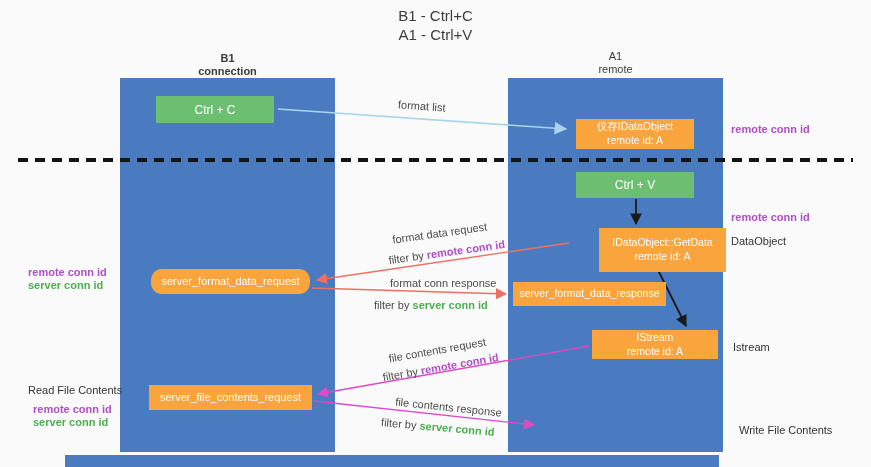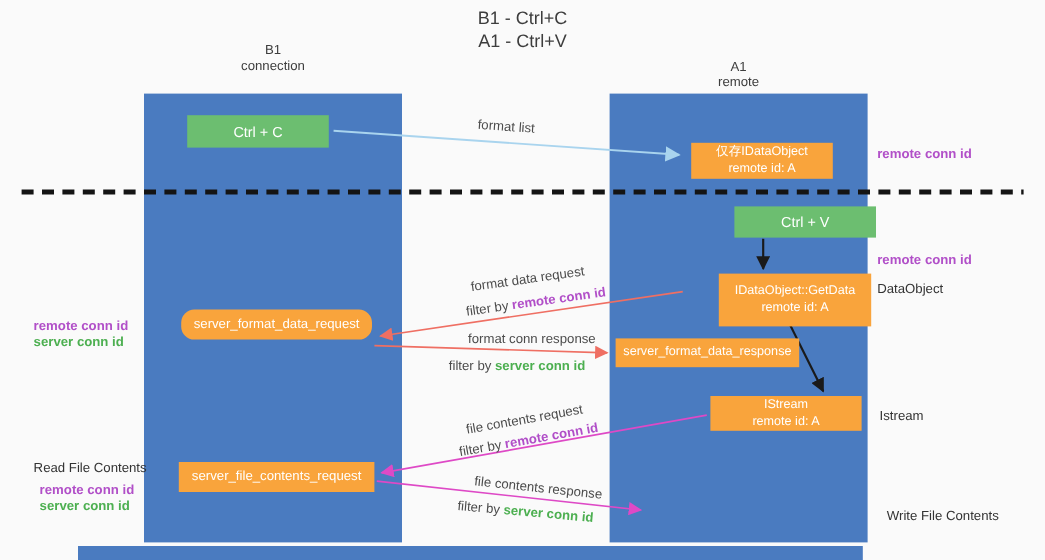--- a/index.html
+++ b/index.html
@@ -55,21 +55,21 @@
 </head>
 <body>
 
 <div class="canvas">
 
   <div class="title">
     <div>B1 - Ctrl+C</div>
     <div>A1 - Ctrl+V</div>
   </div>
 
-  <div class="lane-label" style="left:120px;top:36px;">
+  <div class="lane-label" style="left:120px;top:52px;font-weight:bold;">
     <div>B1</div>
     <div>connection</div>
   </div>
   <div class="lane-label" style="left:508px;top:50px;">
     <div>A1</div>
     <div>remote</div>
   </div>
 
   <div class="lane" style="left:120px;"></div>
   <div class="lane" style="left:508px;"></div>
@@ -110,30 +110,30 @@
 
   <div class="box green" style="left:156px;top:96px;width:118px;height:27px;">
     <span>Ctrl + C</span>
   </div>
 
   <div class="box orange" style="left:576px;top:119px;width:118px;height:30px;">
     <span>仅存IDataObject</span>
     <span>remote id: A</span>
   </div>
 
-  <div class="box green" style="left:576px;top:172px;width:118px;height:26px;margin-left:36px;">
+  <div class="box green" style="left:576px;top:172px;width:118px;height:26px;">
     <span>Ctrl + V</span>
   </div>
 
   <div class="box orange" style="left:599px;top:228px;width:127px;height:44px;">
     <span>IDataObject::GetData</span>
     <span>remote id: A</span>
   </div>
 
-  <div class="box orange" style="left:151px;top:258px;width:159px;height:25px;font-size:11px;border-radius:11px;">
+  <div class="box orange" style="left:151px;top:269px;width:159px;height:25px;font-size:11px;border-radius:11px;">
     <span>server_format_data_request</span>
   </div>
 
   <div class="box orange" style="left:513px;top:282px;width:153px;height:24px;">
     <span>server_format_data_response</span>
   </div>
 
   <div class="box orange" style="left:592px;top:330px;width:126px;height:29px;">
     <span>IStream</span>
     <span>remote id: A</span>

